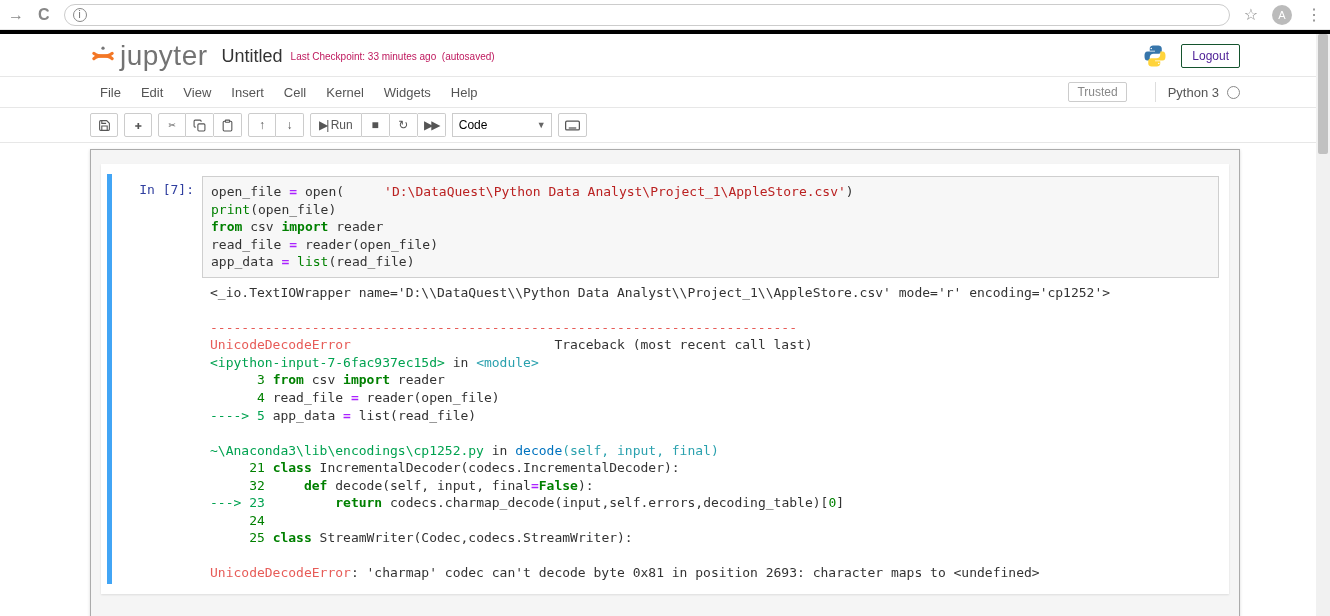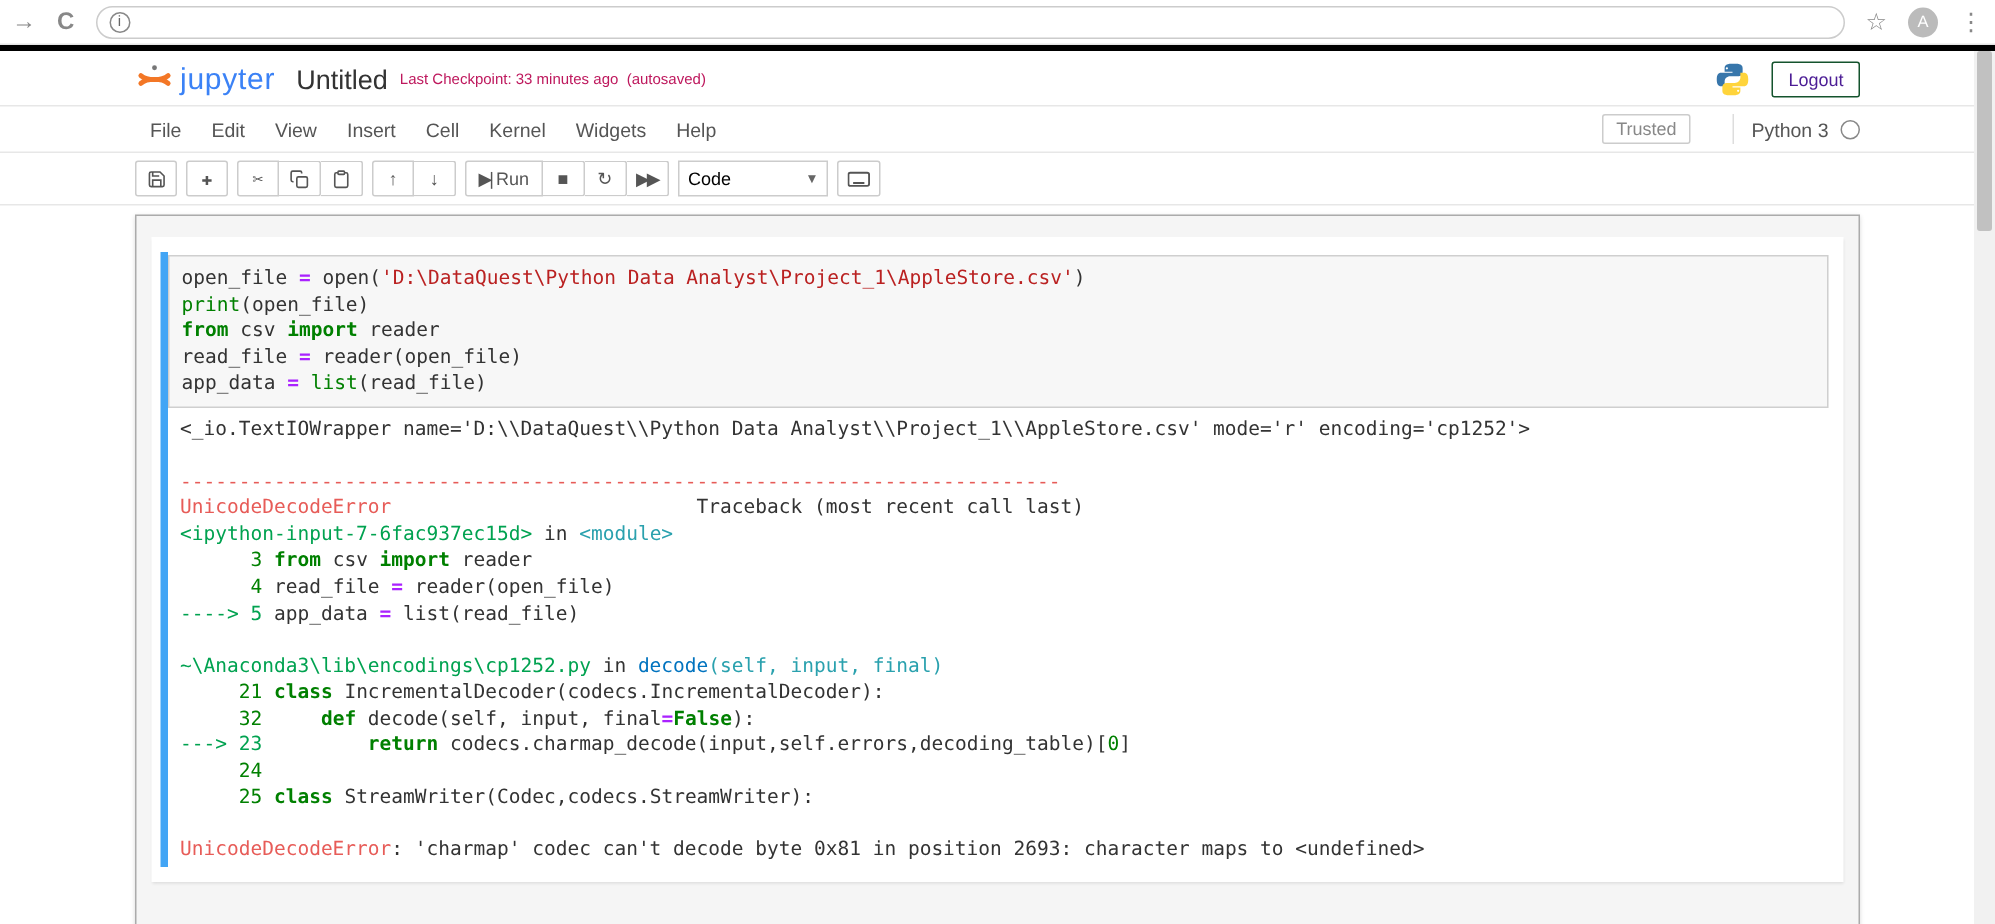--- a/index.html
+++ b/index.html
@@ -13,21 +13,21 @@
   .bb-right { display:flex; align-items:center; gap:14px; color:#888; }
   .avatar-circle { width:20px; height:20px; border-radius:50%; background:#bbb; color:#fff; display:flex; align-items:center; justify-content:center; font-size:11px;}
   .black-strip { height:4px; background:#000; }
   
   .page { width:100%; background:#fff; }
   .container { max-width:1180px; margin:0 auto; padding:0 15px; }
   
   .nb-header { display:flex; align-items:center; padding:6px 0 4px 0; }
   .jp-logo { display:flex; align-items:center; margin-right:14px; }
   .jp-logo svg { width:26px; height:26px; }
-  .jp-logo .word { font-size:20px; color:#3b82f6; margin-left:4px; letter-spacing:.5px;text-align:center; }
+  .jp-logo .word { font-size:28px; color:#737373; margin-left:4px; letter-spacing:.5px;text-align:center; }
   .nb-name { font-size:18px; color:#333; margin-right:8px; }
   .checkpoint { font-size:10px; color:#be185d; }
   .spacer { flex:1; }
   .py-icon { width:24px; height:24px; margin-right:14px; }
   .logout-btn { border:1px solid #14532d; padding:4px 10px; font-size:12px; background:#fff; border-radius:2px; cursor:pointer; color:#4c1d95;}
   
   .menubar { border-top:1px solid #e7e7e7; border-bottom:1px solid #e7e7e7; }
   .menubar-inner { display:flex; align-items:center; height:30px; }
   .menu-item { padding:0 10px; color:#555; font-size:13px; cursor:pointer; }
   .kernel-ind { display:flex; align-items:center; gap:8px; color:#555; font-size:13px;}
@@ -51,21 +51,21 @@
   .cell { display:flex; border-left:5px solid transparent; padding:2px 4px 2px 0; }
   .cell.selected { border-left:5px solid #42A5F5; background:#fff;}
   .prompt-col { width:90px; flex-shrink:0; text-align:right; padding:6px 8px 0 0; font-family: monospace; font-size:13px;}
   .in-prompt { color:#303F9F; }
   .cell-body { flex:1; }
   .input-area { border:1px solid #cfcfcf; background:#f7f7f7; padding:6px 8px; font-family: Menlo, Consolas, "DejaVu Sans Mono", monospace; font-size:13px; line-height:1.35; white-space:pre; overflow-x:auto; position:relative;}
   .output-area { padding:6px 8px 0 8px; font-family: Menlo, Consolas, "DejaVu Sans Mono", monospace; font-size:13px; line-height:1.35; white-space:pre-wrap; }
   
   .c-kw { color:#008000; font-weight:bold; }
   .c-op { color:#AA22FF; font-weight:bold;}
-  .c-str { color:#BA2121; }
+  .c-str { color:#BA2121;margin-left:40px; }
   .c-bi { color:#008000; }
   .c-err { color:#E75C58; }
   .c-trace-sep { color:#E75C58; }
   .c-cy { color:#2AA1AE; }
   .c-grn { color:#00A250; }
   .c-bl { color:#0073BF; }
   .c-num0 { color:#008000; }
   .c-ipy { color:#2AA1AE; }
   .glyph { font-family: monospace; }
   .page-scroll { position:absolute; right:0; top:34px; bottom:0; width:14px; background:#f1f1f1;}
@@ -206,20 +206,21 @@
             </svg>
           </button>
         </div>
     </div>
   </div>
 
   <div class="container">
     <div class="nb-wrap">
       <div class="nb-inner">
         <div class="cell selected">
+          <div class="prompt-col"><span class="in-prompt">In [7]:</span></div>
           <div class="cell-body">
 <div class="input-area"><span>open_file </span><span class="c-op">=</span><span> open(</span><span class="c-str">'D:\DataQuest\Python Data Analyst\Project_1\AppleStore.csv'</span><span>)</span>
 <span class="c-bi">print</span><span>(open_file)</span>
 <span class="c-kw">from</span><span> csv </span><span class="c-kw">import</span><span> reader</span>
 <span>read_file </span><span class="c-op">=</span><span> reader(open_file)</span>
 <span>app_data </span><span class="c-op">=</span><span> </span><span class="c-bi">list</span><span>(read_file)</span></div>
 <div class="output-area"><span>&lt;_io.TextIOWrapper name='D:\\DataQuest\\Python Data Analyst\\Project_1\\AppleStore.csv' mode='r' encoding='cp1252'&gt;</span>
 
 <span class="c-trace-sep">---------------------------------------------------------------------------</span>
 <span class="c-err">UnicodeDecodeError</span><span>                          Traceback (most recent call last)</span>

